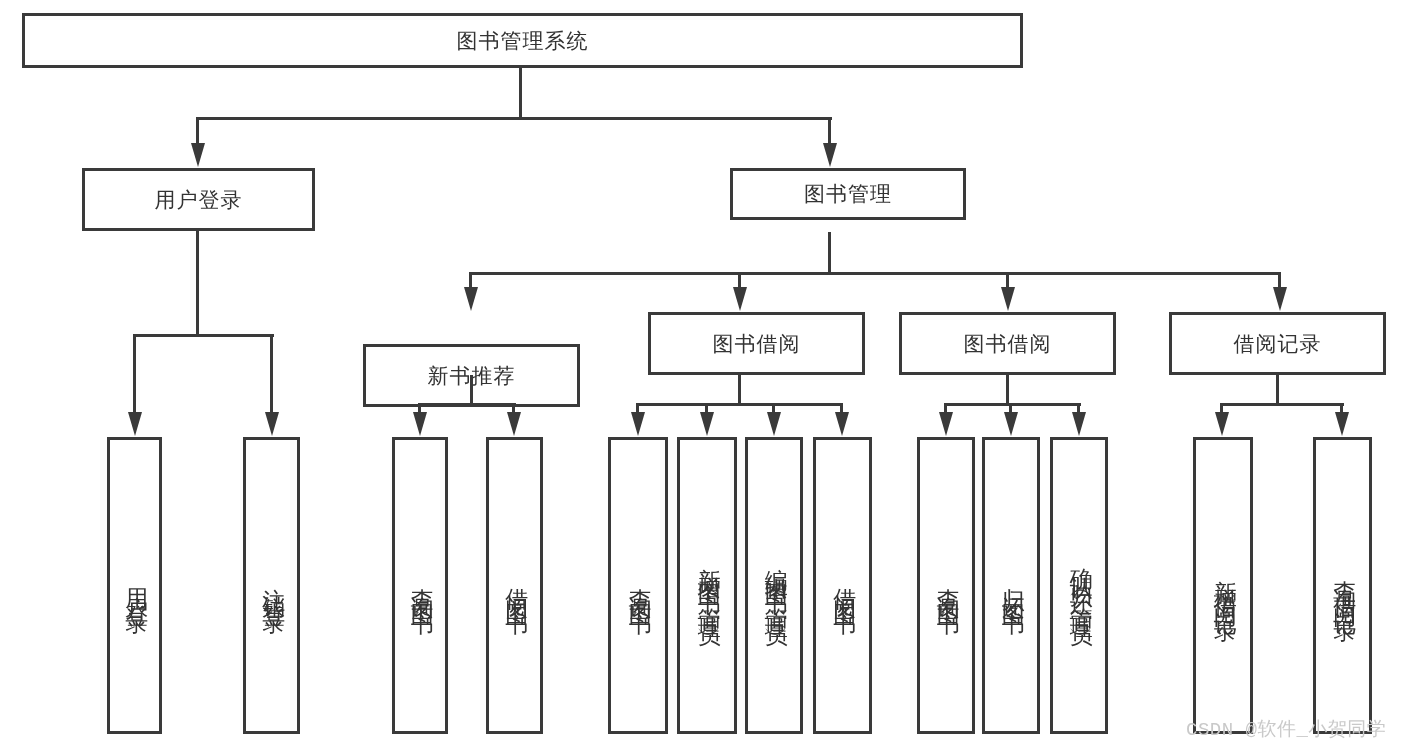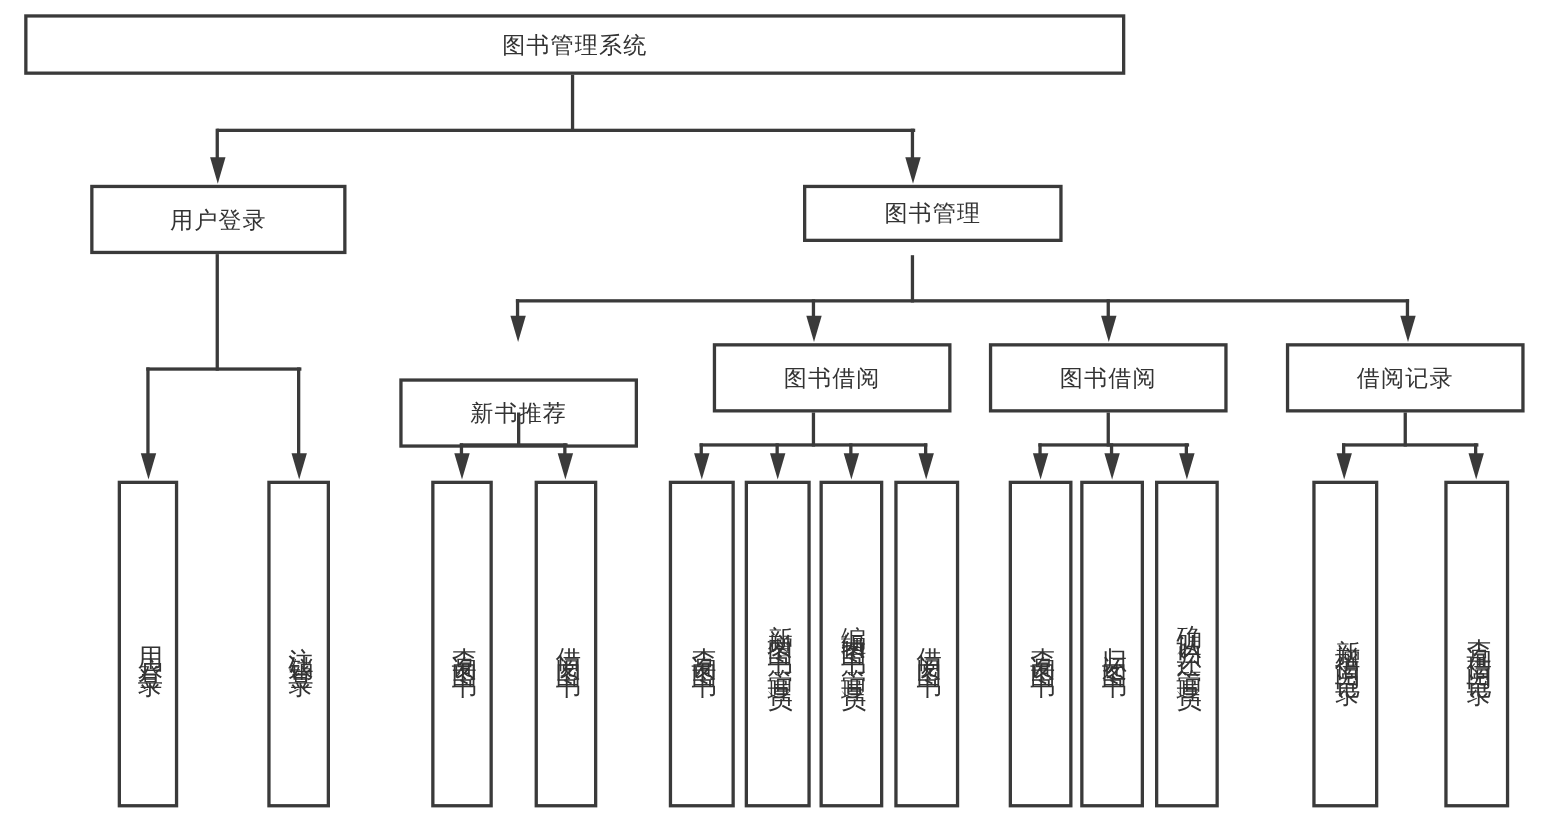--- a/index.html
+++ b/index.html
@@ -173,14 +173,15 @@
     <span class="vtext">确认归还（管理员）</span>
   </div>
 
   <div class="box" style="left:1193px;top:437px;width:60px;height:297px;">
     <span class="vtext">新增借阅记录</span>
   </div>
   <div class="box" style="left:1313px;top:437px;width:59px;height:297px;">
     <span class="vtext">查询借阅记录</span>
   </div>
 
+  <div class="watermark">CSDN @软件_小贺同学</div>
 
 </div>
 
 </body></html>

